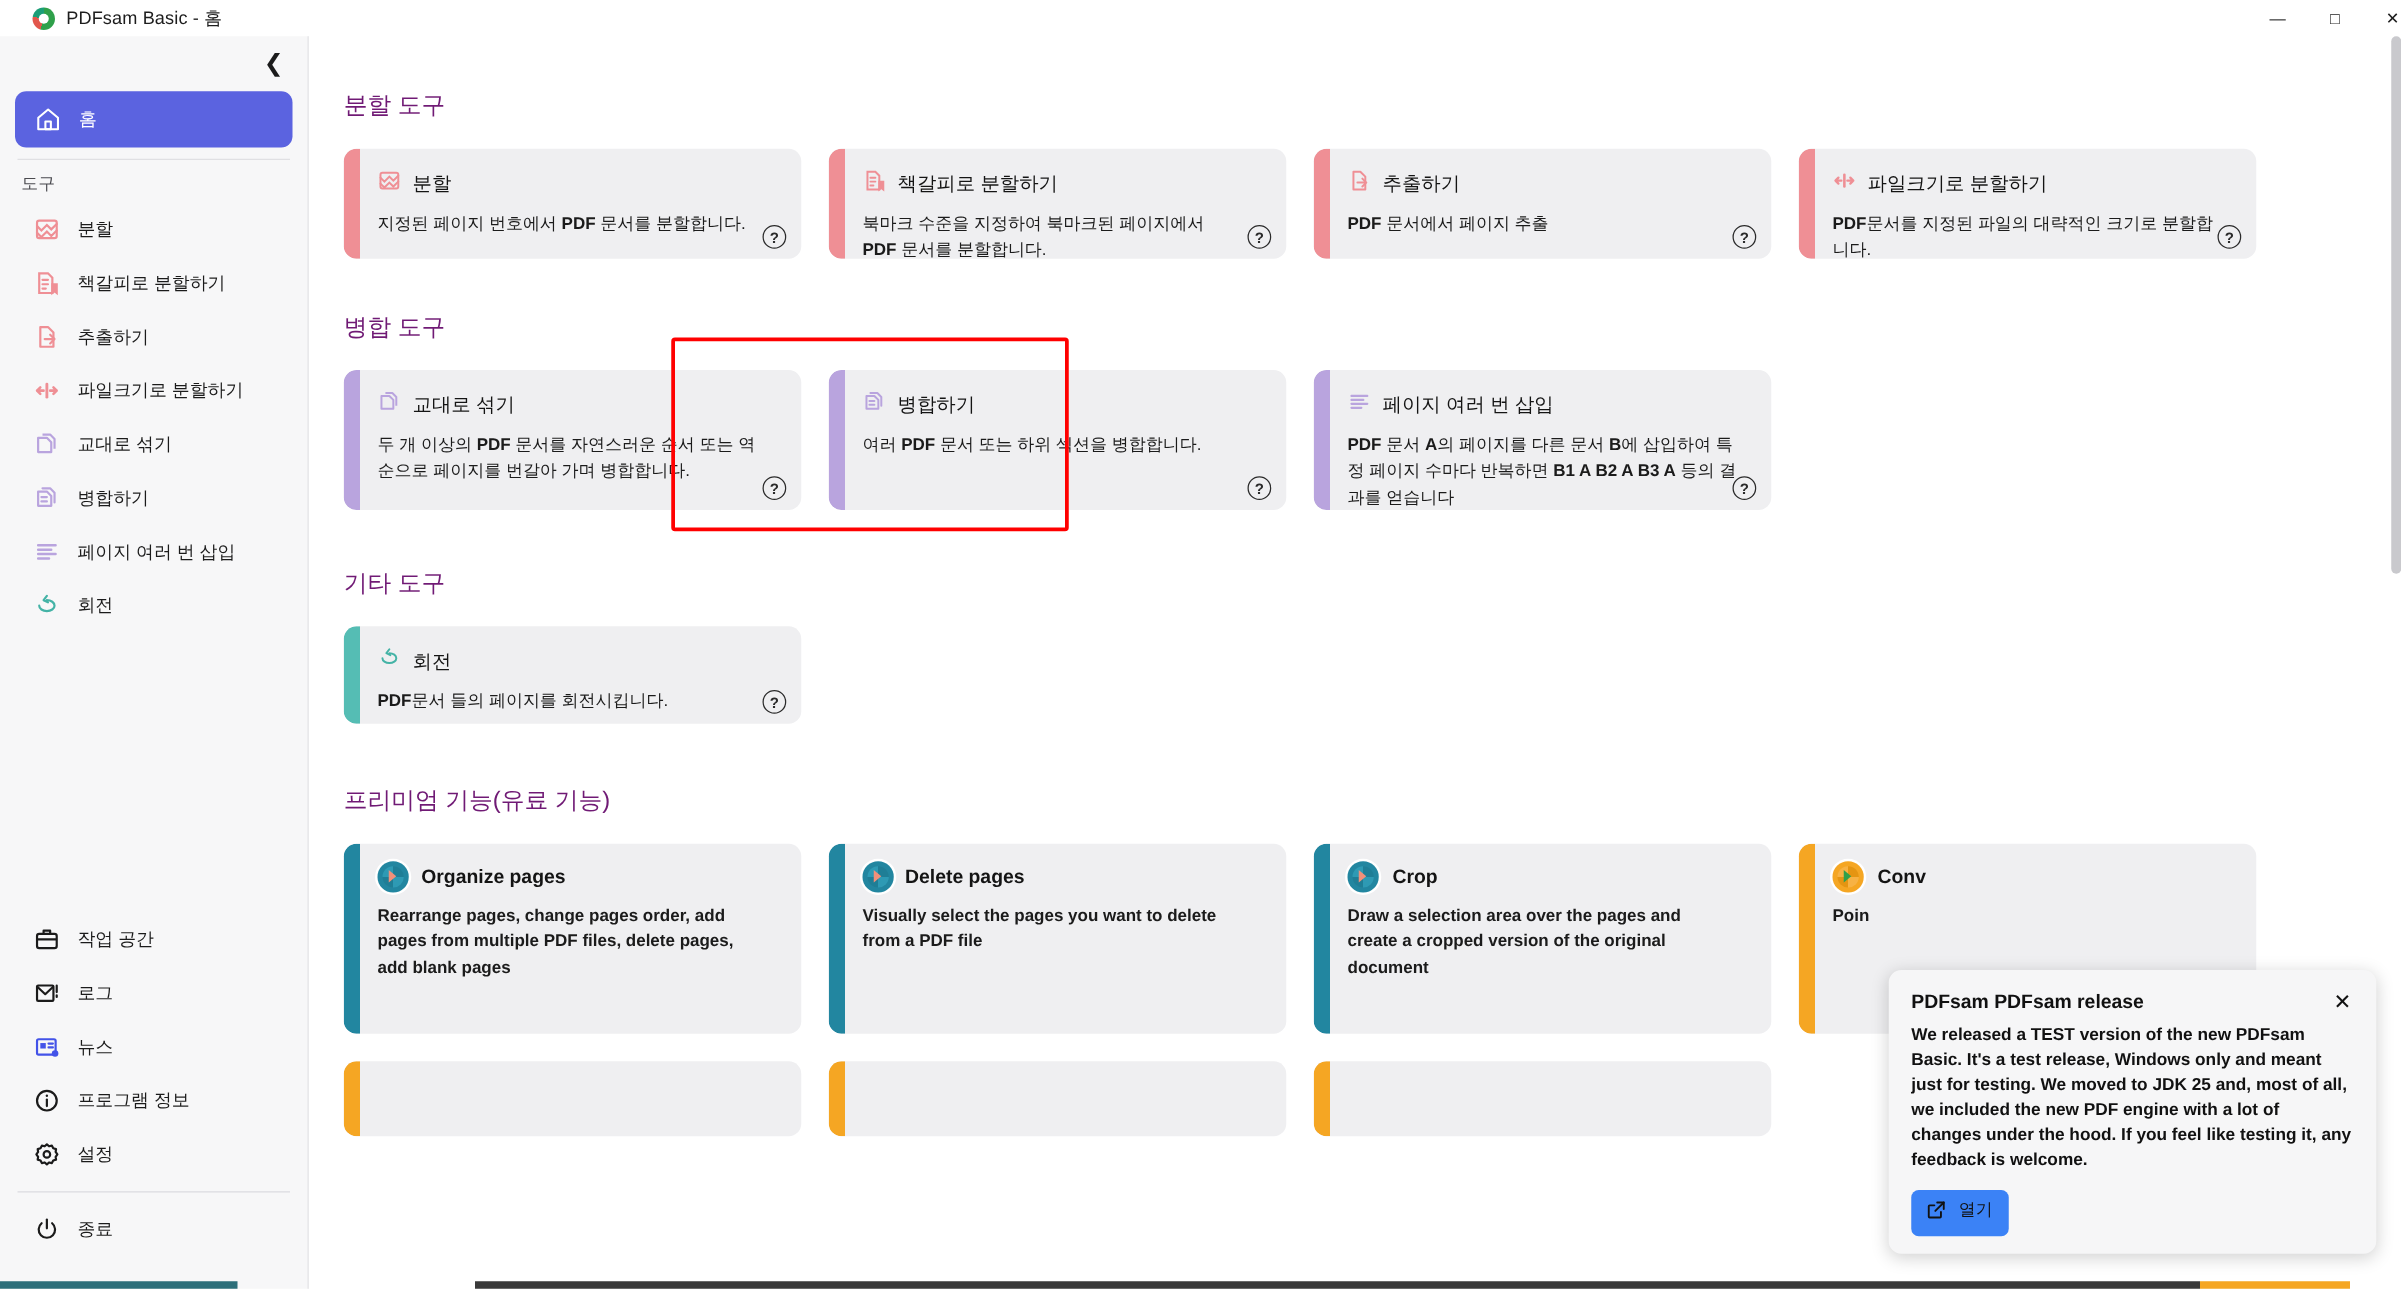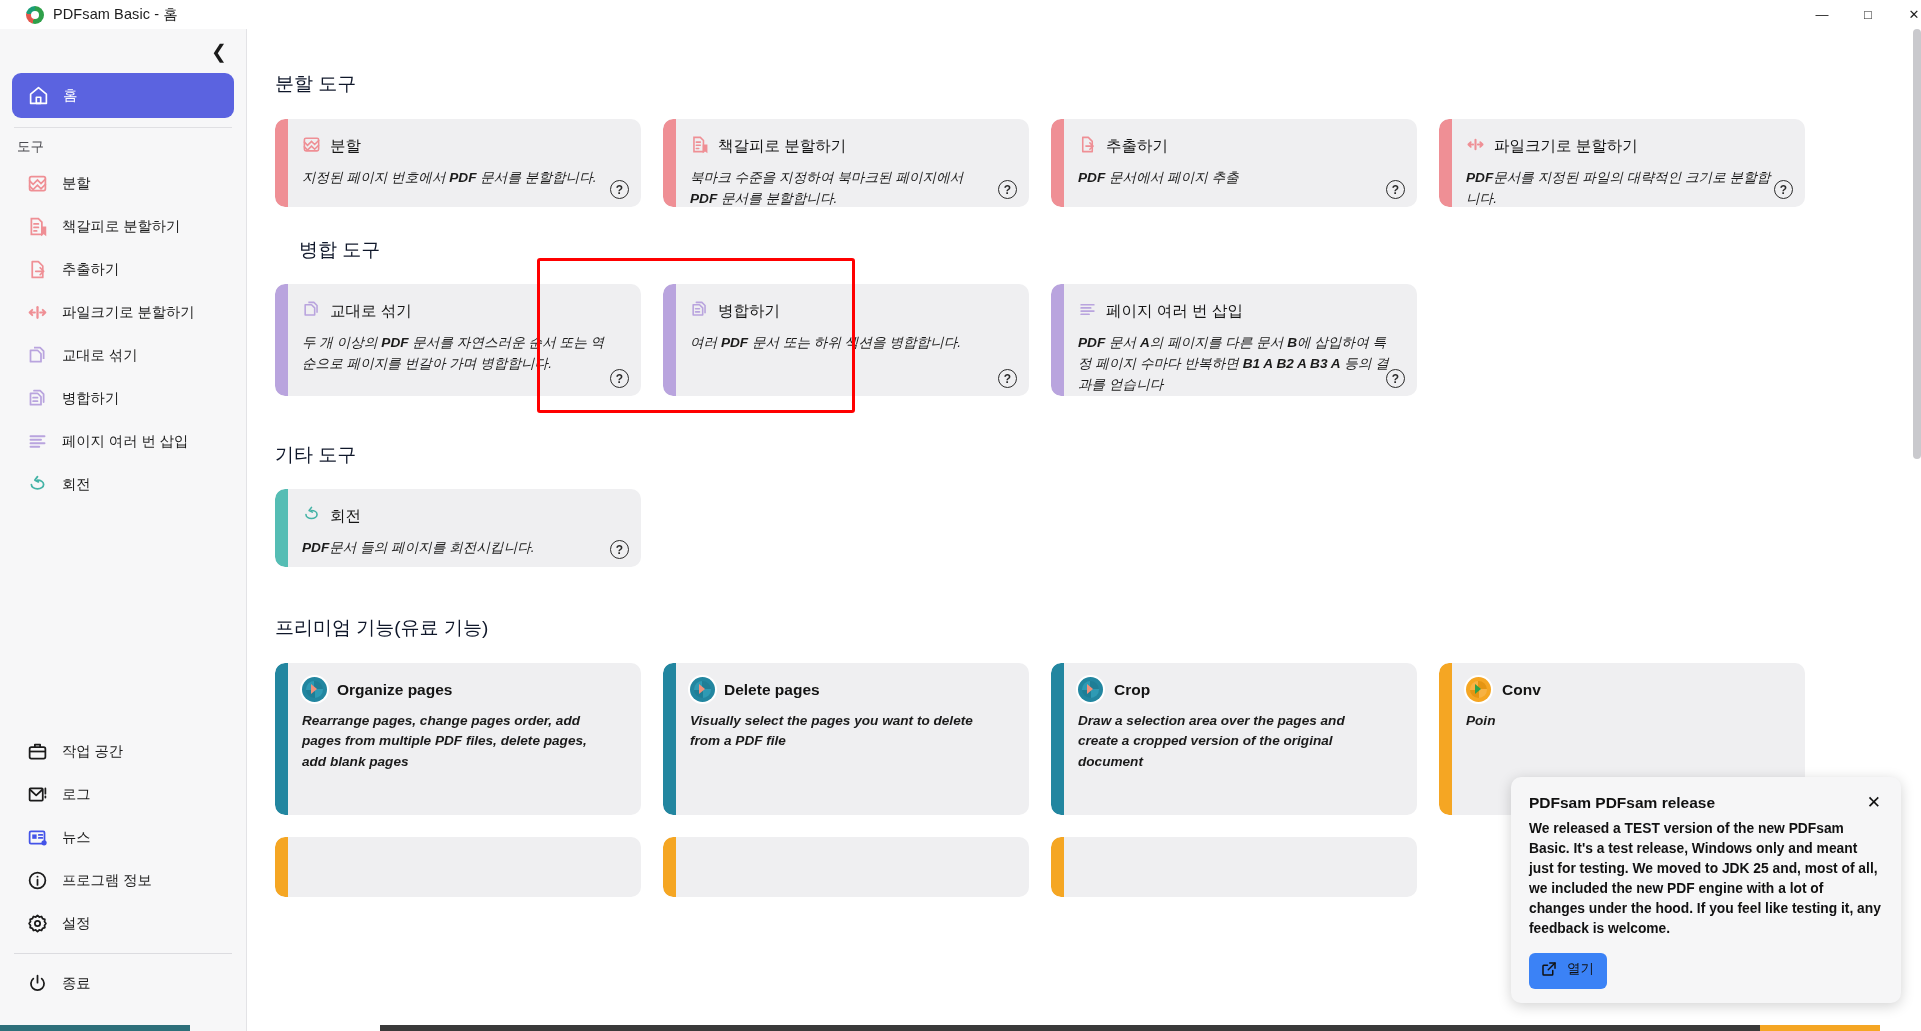--- a/index.html
+++ b/index.html
@@ -41,32 +41,32 @@
     padding-left:14px; border-radius:8px; cursor:pointer; }
   .nav-item .lbl { font-size:14.3px; color:#1b1b1b; white-space:nowrap; }
   .nav-ico { width:23px; height:23px; display:flex; align-items:center;
     justify-content:center; flex:0 0 23px; }
   .spacer { flex:1 1 auto; min-height:8px; }
   .bottom-divider { height:1px; background:#dcdce0; margin:8px 2px; }
 
   
   .main { position:absolute; top:29px; left:248px; width:1673px; height:1002px;
     overflow:hidden; background:#fff; padding:0 0 0 0; }
-  .sec-title { font-size:19px; color:#0f172a; padding-left:27px; }
+  .sec-title { font-size:19px; color:#701a75; padding-left:27px; }
 
   .card-row { display:flex; gap:22px; padding:0 27px; }
 
   .card { width:366px; border-radius:10px; background:#efeff1;
     display:flex; overflow:hidden; position:relative; cursor:pointer; }
   .card-accent { width:13px; flex:0 0 13px; border-radius:10px 0 0 10px; }
   .card-body { flex:1; padding:16px 16px 12px 14px; position:relative; }
   .card-head { display:flex; align-items:center; gap:9px; margin-bottom:9px; }
   .card-head .ttl { font-size:15.5px; color:#141414; }
   .card-desc { font-size:13.6px; color:#1b1b1b; line-height:1.55;
-    max-width:300px;font-style:italic; }
+    max-width:300px; }
   .card-desc b { font-weight:700; }
   .help { position:absolute; right:12px; bottom:8px; width:19px; height:19px;
     border-radius:50%; border:1.6px solid #2b2b2b; color:#2b2b2b;
     font-size:12px; display:flex; align-items:center; justify-content:center;
     font-weight:700; cursor:pointer; }
 
   .card.split .card-accent { background:#ef8f95; }
   .card.merge .card-accent { background:#b9a4de; }
   .card.other .card-accent { background:#55bdb4; }
   .card.prem  .card-accent { background:#2286a0; }
@@ -374,21 +374,21 @@
               </svg>
           </span>
           <span class="ttl">파일크기로 분할하기</span>
         </div>
         <div class="card-desc" style="max-width:310px;"><b>PDF</b>문서를 지정된 파일의 대략적인 크기로 분할합니다.</div>
         <div class="help">?</div>
       </div>
     </div>
   </div>
 
-  <div class="sec-title" style="padding-top:30px;margin-left:24px;">병합 도구</div>
+  <div class="sec-title" style="padding-top:42px;">병합 도구</div>
   <div class="card-row" style="margin-top:21px; position:relative;">
 
     <div class="card merge" style="height:112px;">
       <div class="card-accent"></div>
       <div class="card-body">
         <div class="card-head">
           <span>
             <svg width="19" height="19" viewBox="0 0 24 24" fill="none" stroke="#b9a4de" stroke-width="2" stroke-linejoin="round">
                 <path d="M4 6h8l4 4v9H4z"></path>
                 <path d="M8 3h7l4 4v9"></path>

